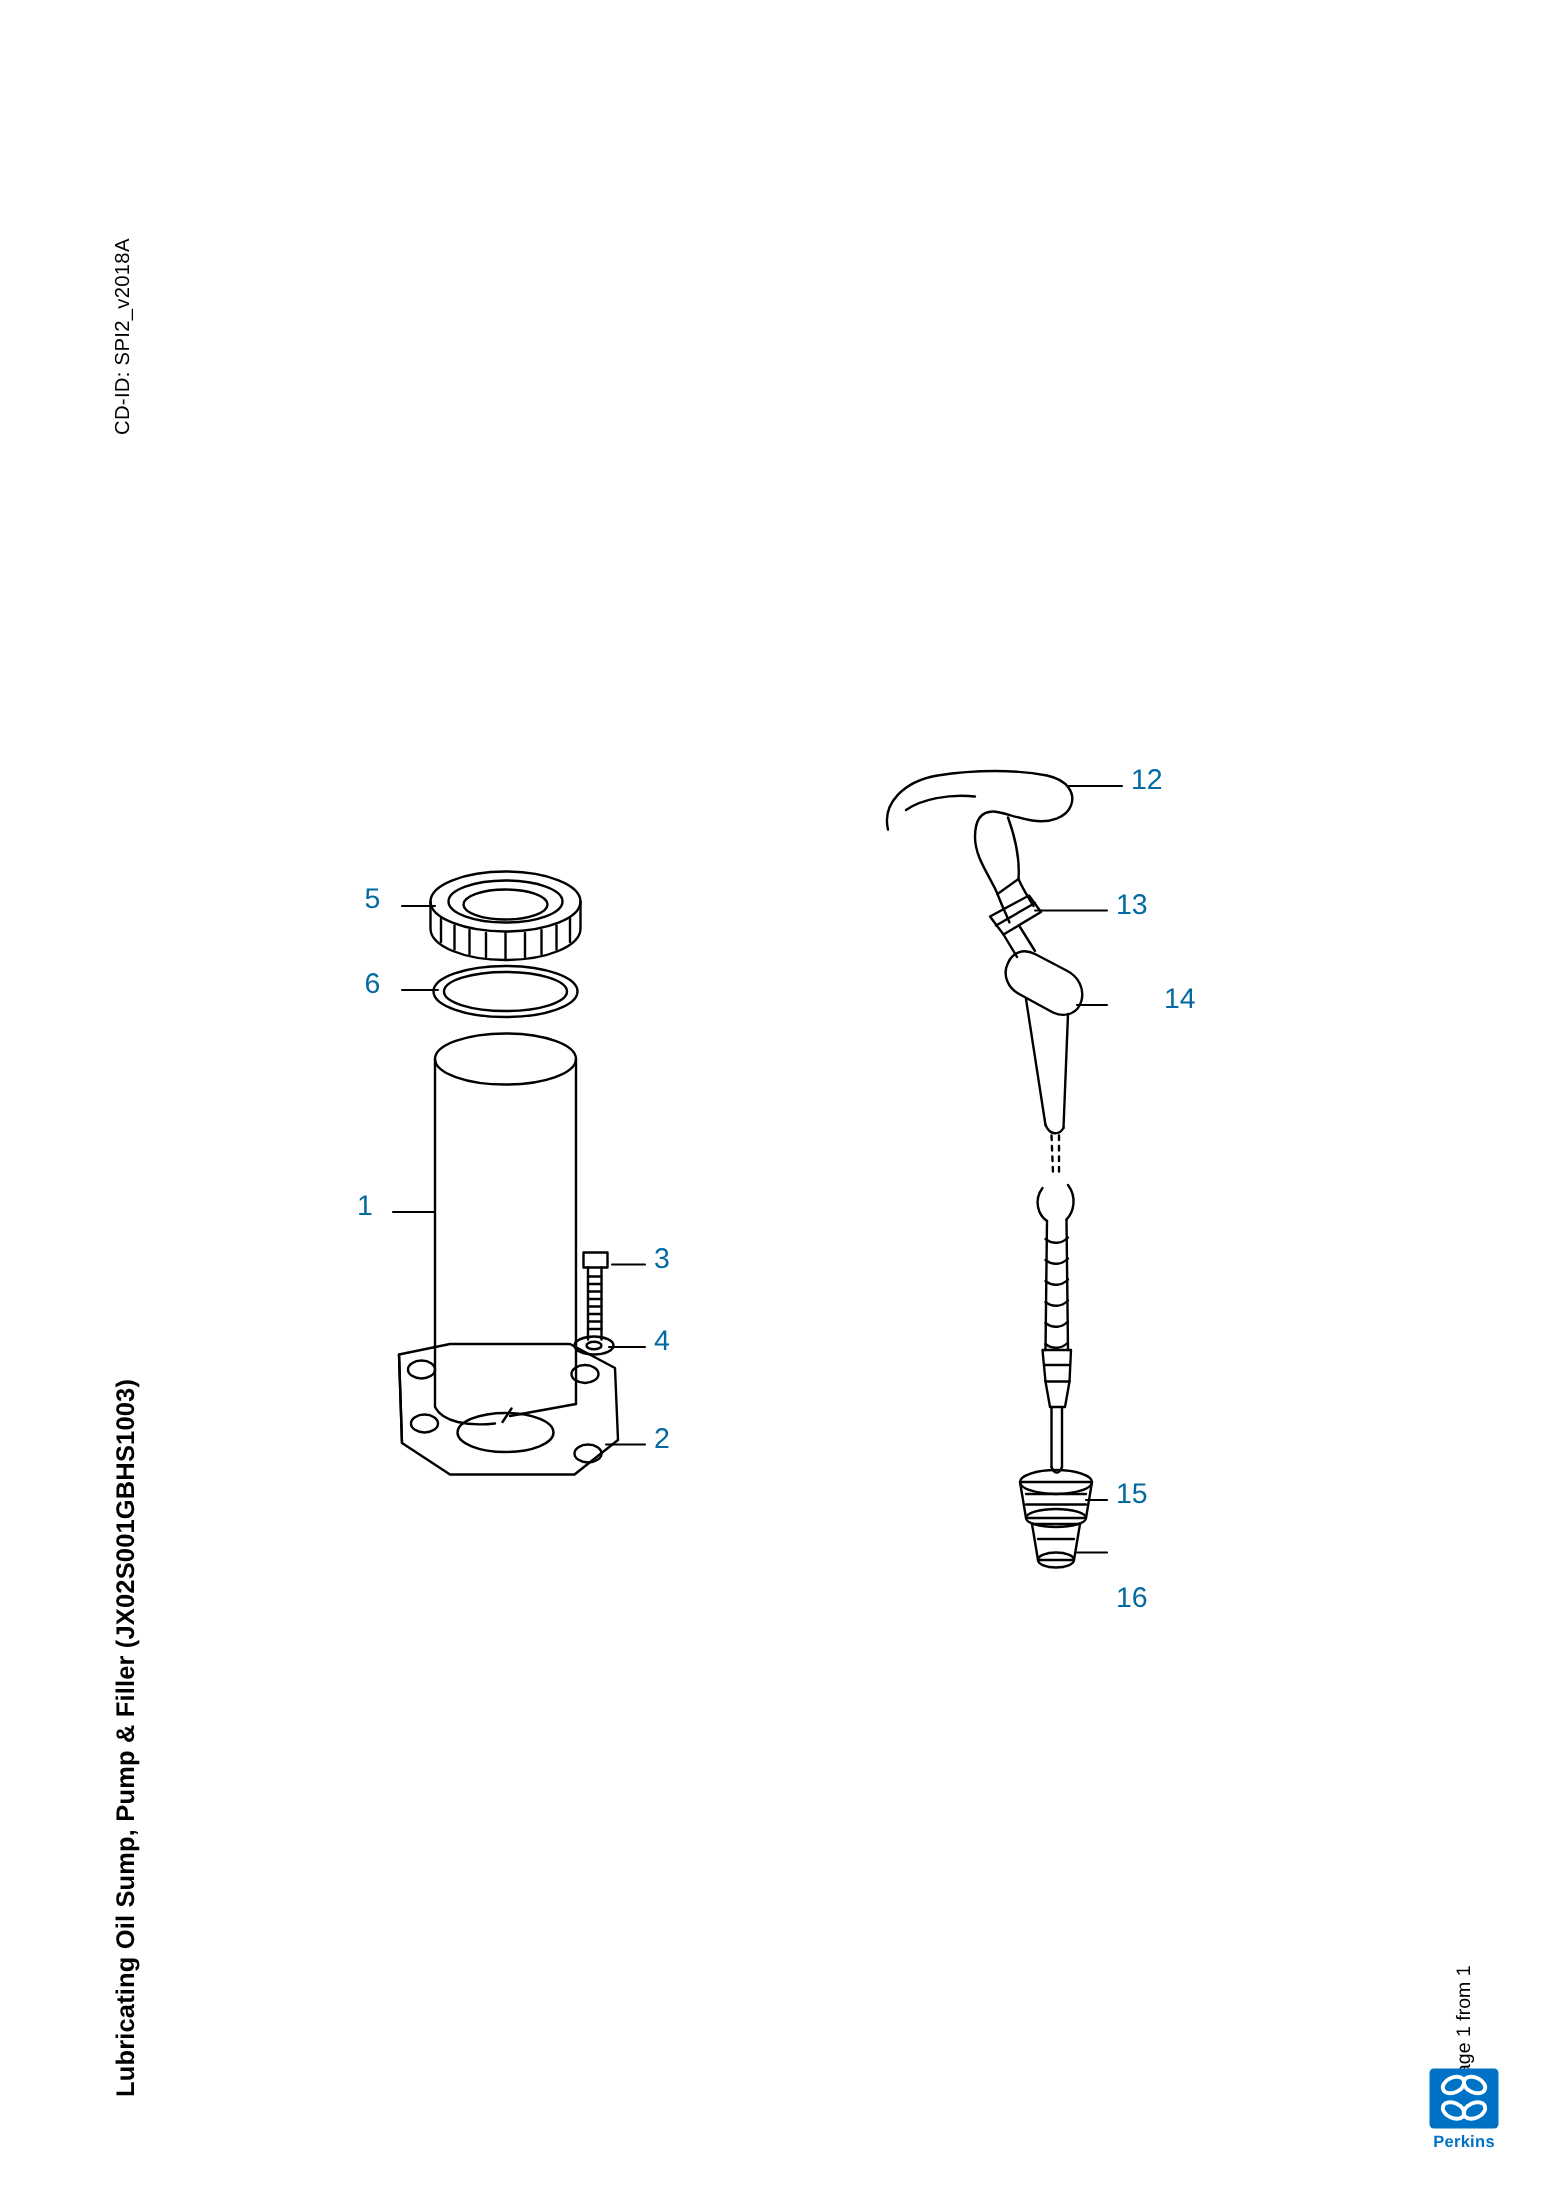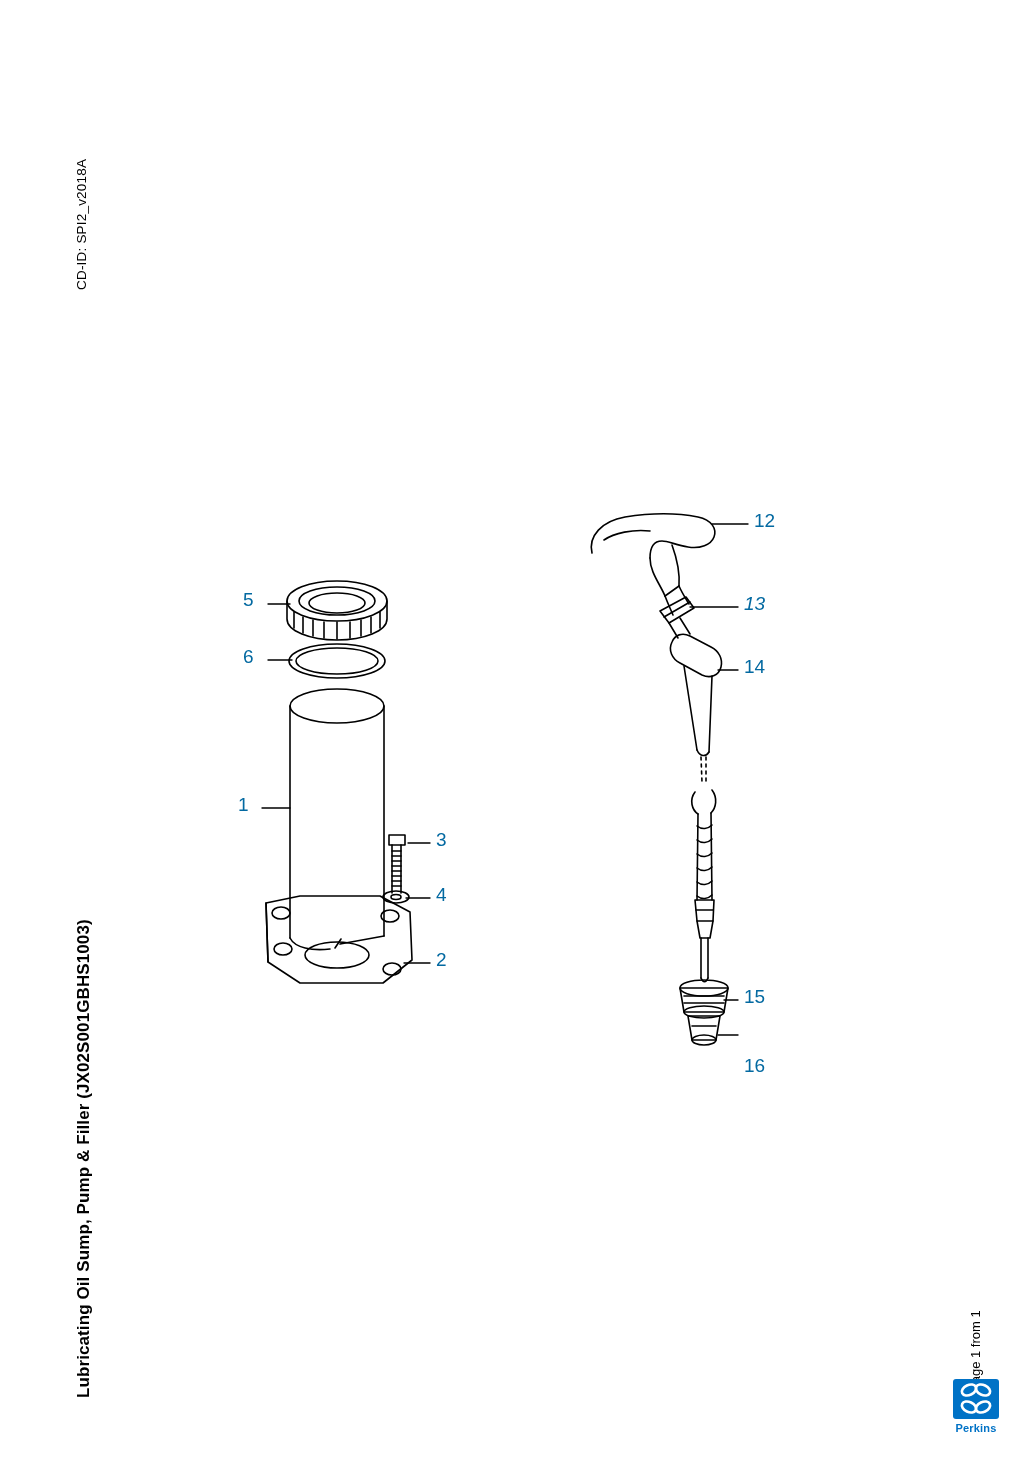--- a/index.html
+++ b/index.html
@@ -218,22 +218,22 @@
     </g>
   </svg>
 
   <div class="callout" style="left:243px; top:590px;">5</div>
   <div class="callout" style="left:243px; top:647px;">6</div>
   <div class="callout" style="left:238px; top:795px;">1</div>
   <div class="callout" style="left:436px; top:830px;">3</div>
   <div class="callout" style="left:436px; top:885px;">4</div>
   <div class="callout" style="left:436px; top:950px;">2</div>
   <div class="callout" style="left:754px; top:511px;">12</div>
-  <div class="callout" style="left:744px; top:594px;font-style:italic;">13</div>
-  <div class="callout" style="left:744px; top:657px;">14</div>
+  <div class="callout" style="left:744px; top:594px;">13</div>
+  <div class="callout" style="left:776px; top:657px;">14</div>
   <div class="callout" style="left:744px; top:987px;">15</div>
   <div class="callout" style="left:744px; top:1022px;margin-top:34px;">16</div>
 
   <div id="brand">
     <div class="mark">
       <svg viewBox="0 0 46 40" width="46" height="40">
         <g fill="none" stroke="#ffffff" stroke-width="2.6">
           <ellipse cx="16" cy="11" rx="7.5" ry="5" transform="rotate(-25 16 11)"></ellipse>
           <ellipse cx="30" cy="11" rx="7.5" ry="5" transform="rotate(25 30 11)"></ellipse>
           <ellipse cx="16" cy="28" rx="7.5" ry="5" transform="rotate(25 16 28)"></ellipse>

